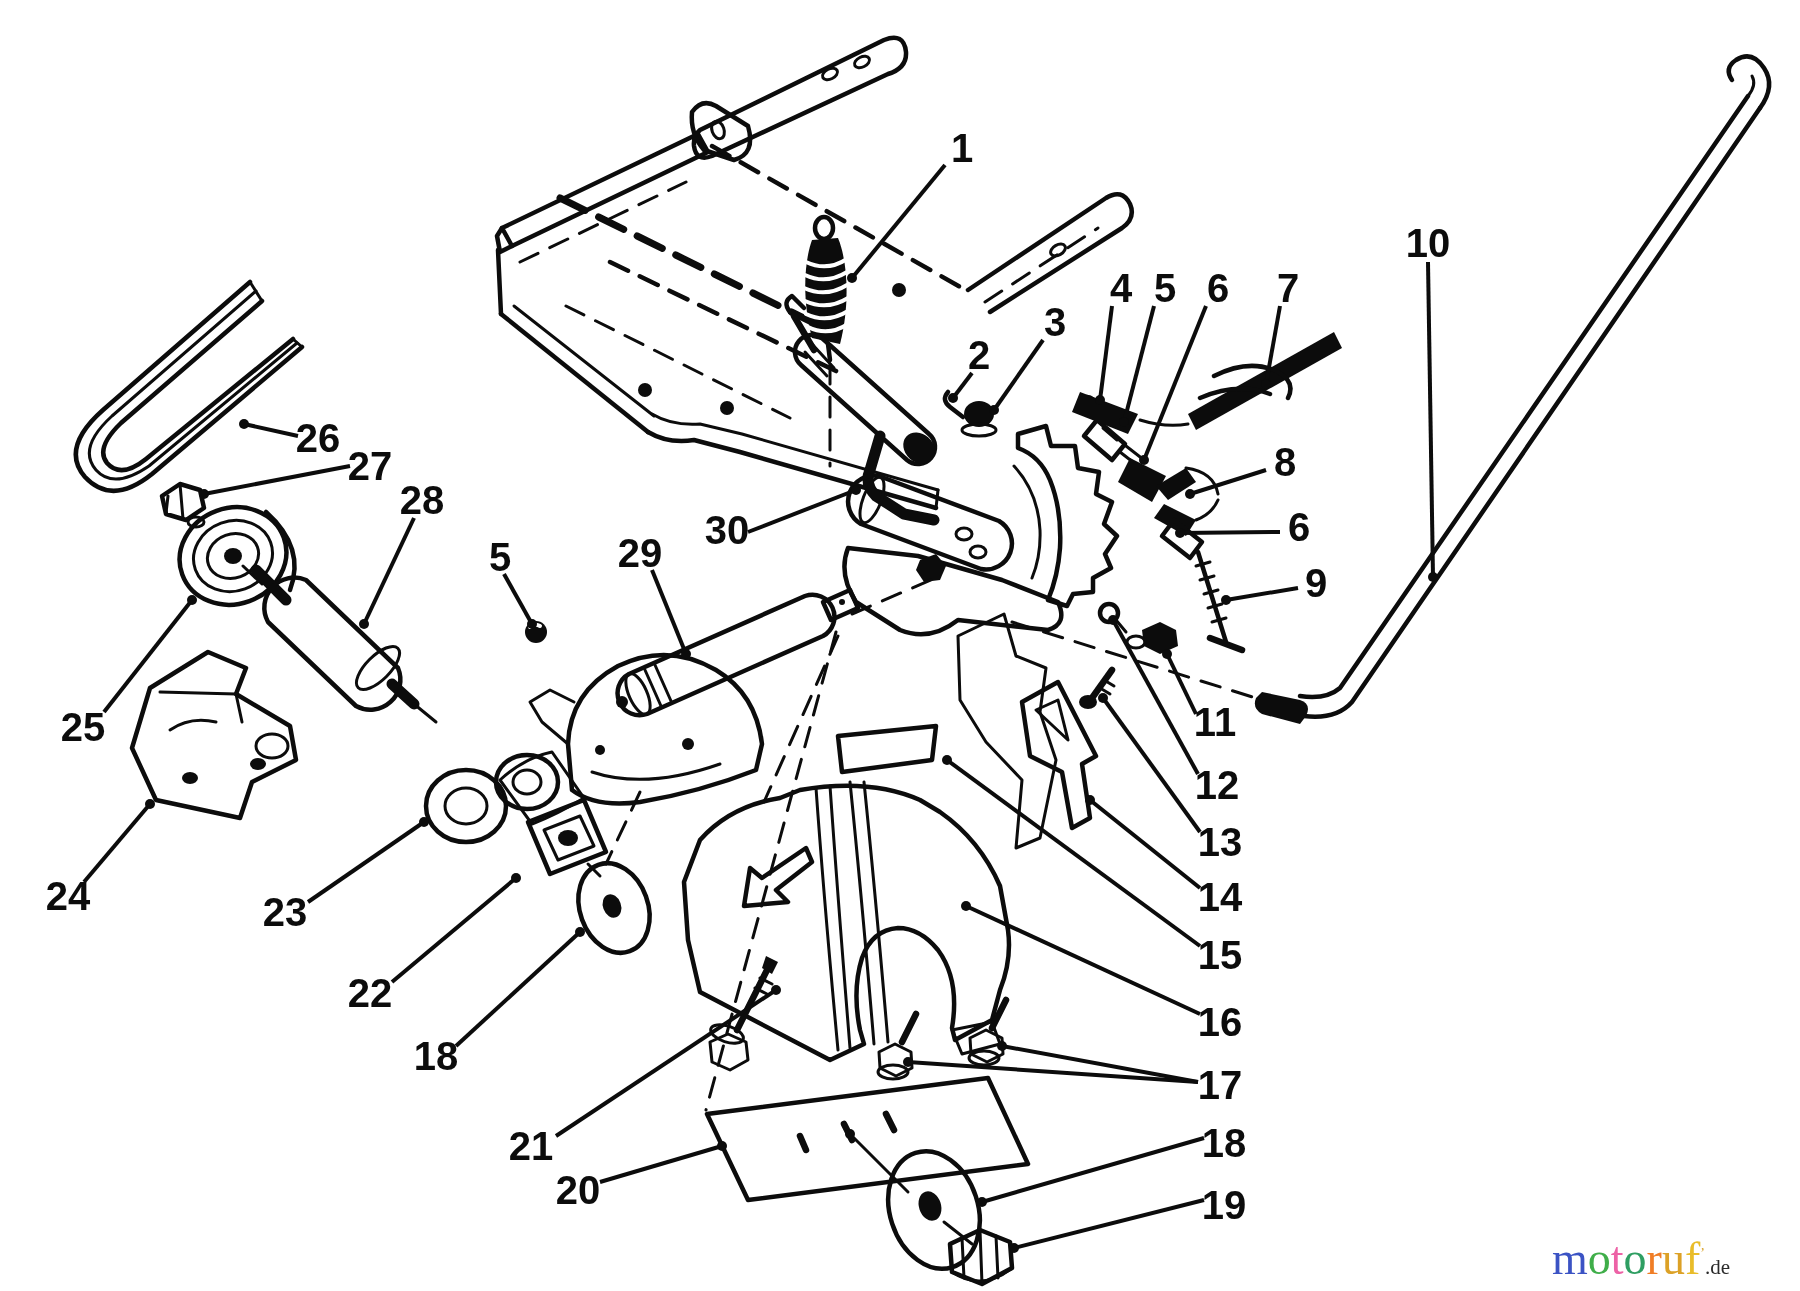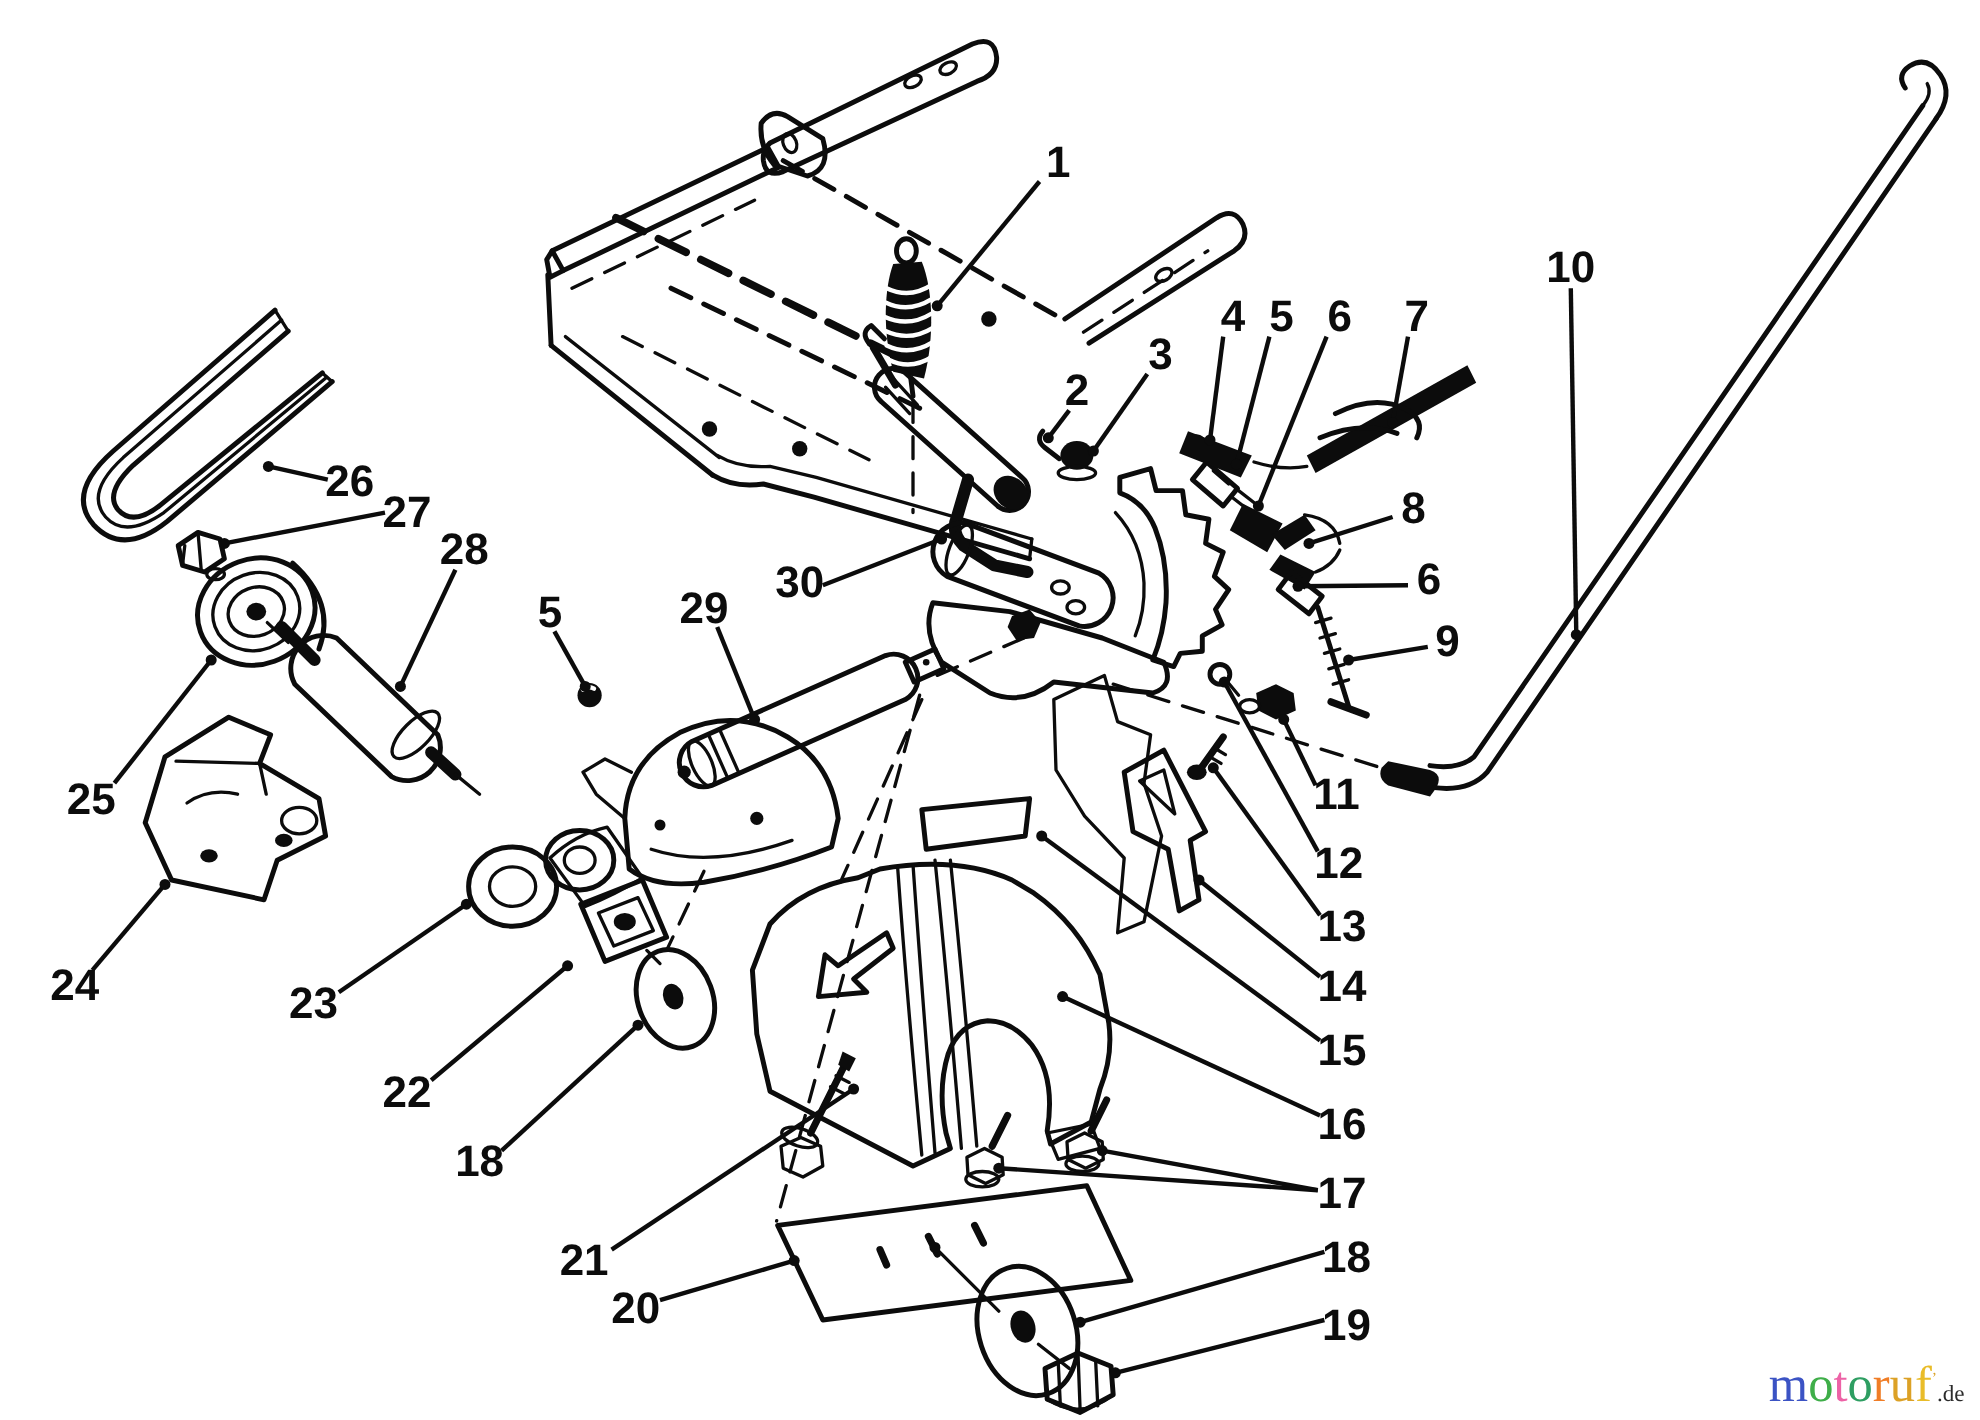--- a/index.html
+++ b/index.html
@@ -8,21 +8,21 @@
   svg text.callout { font-family:"Liberation Sans", sans-serif; font-weight:bold; font-size:40px; fill:#0c0c0c; }
   .ln  { fill:none; stroke:#0c0c0c; stroke-width:4.5; stroke-linecap:round; stroke-linejoin:round; }
   .ln3 { fill:none; stroke:#0c0c0c; stroke-width:3;   stroke-linecap:round; stroke-linejoin:round; }
   .ln6 { fill:none; stroke:#0c0c0c; stroke-width:6.5; stroke-linecap:round; stroke-linejoin:round; }
   .lnT { fill:none; stroke:#0c0c0c; stroke-width:11;  stroke-linecap:round; stroke-linejoin:round; }
   .blk { fill:#0c0c0c; stroke:none; }
   .dash  { stroke-dasharray:20 13; }
   .dashH { stroke-dasharray:28 15; stroke-width:7; }
   .wht { fill:none; stroke:#ffffff; stroke-width:4; stroke-linecap:round; }
   .leader { stroke:#0c0c0c; stroke-width:4; }
-  .logo { position:absolute; left:1608px; top:1236px; width:170px; text-align:right;
+  .logo { position:absolute; left:1552px; top:1236px; width:170px; text-align:right;
           font-family:"Liberation Serif", serif; font-size:46px; line-height:1; white-space:nowrap; }
   .logo .tm { font-size:14px; vertical-align:super; }
   .logo .tld { font-size:21px; }
 </style>
 </head>
 <body>
 
 <div class="stage">
 <svg id="diagram" width="1800" height="1291" viewBox="0 0 1800 1291">
 

